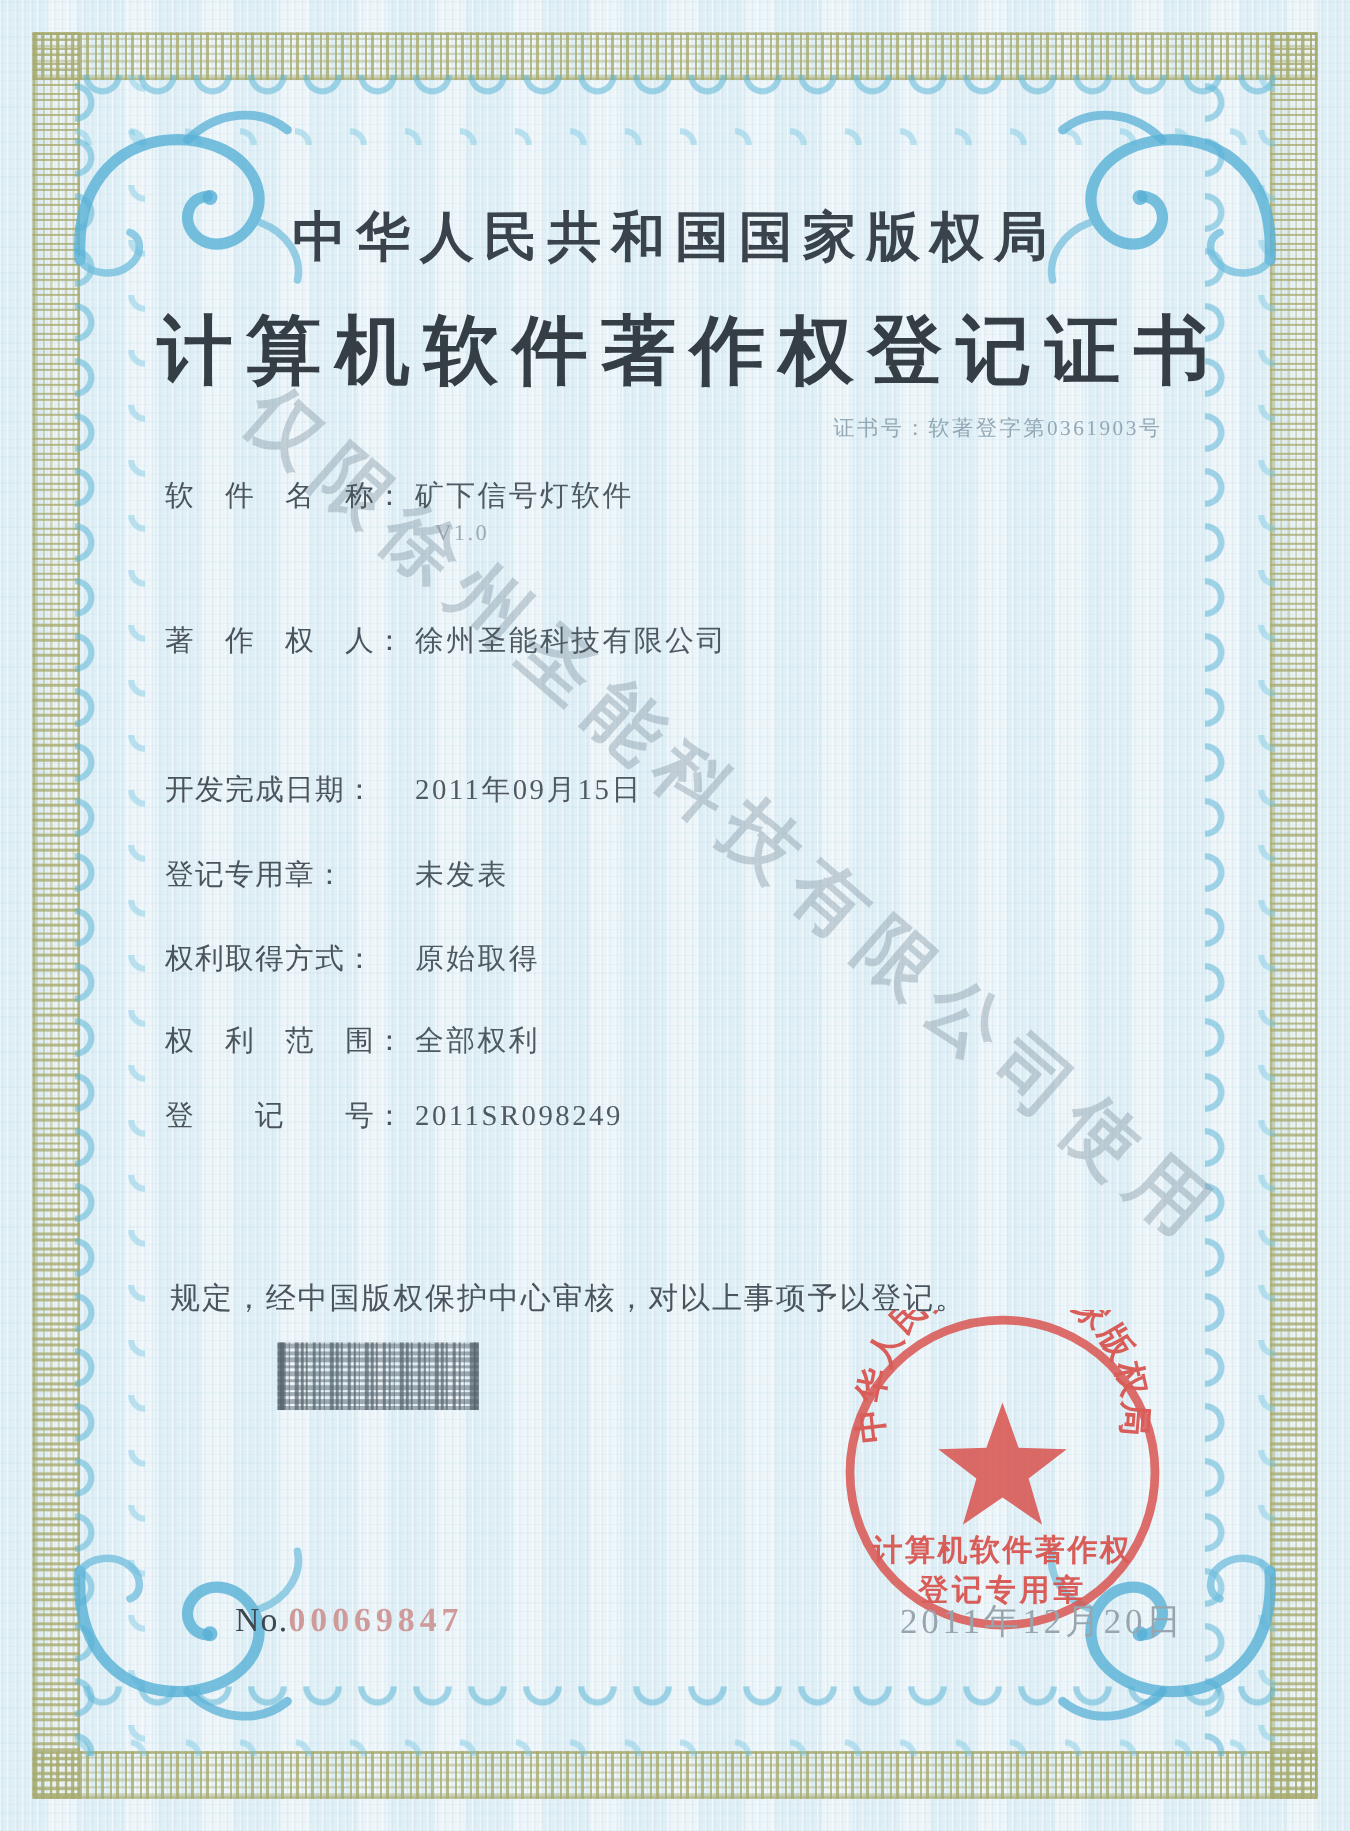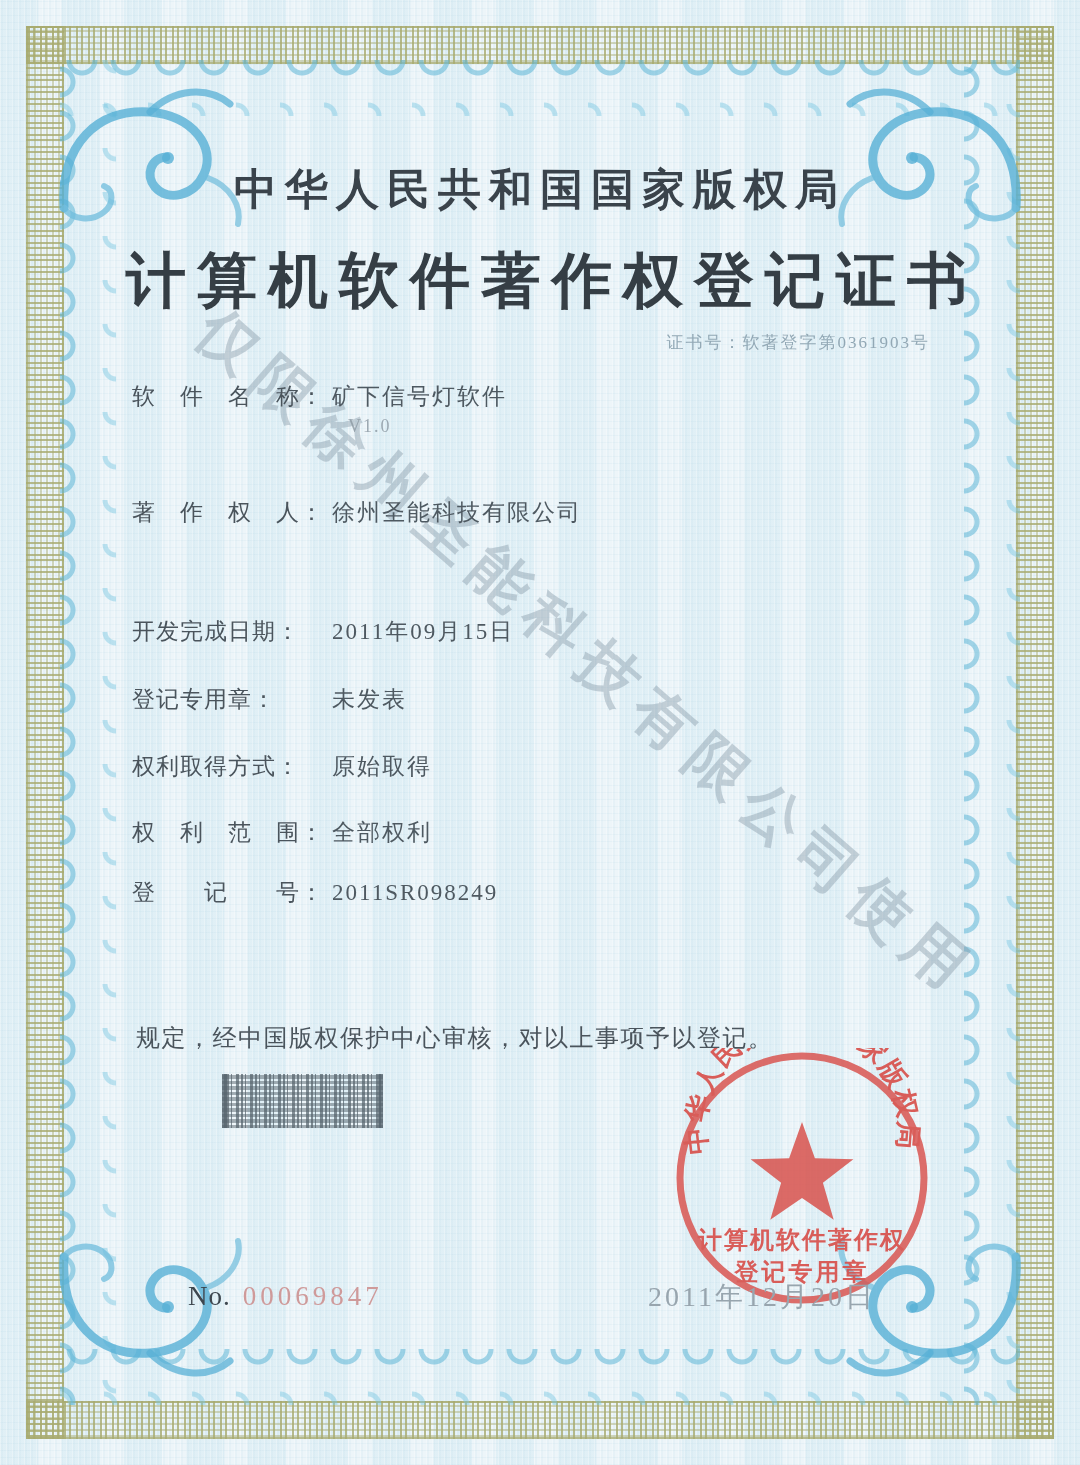--- a/index.html
+++ b/index.html
@@ -80,25 +80,25 @@
     position:absolute; left:222px; top:1074px; width:152px; height:54px; opacity:.85;
     border-left:5px solid rgba(62,76,86,.78); border-right:4px solid rgba(62,76,86,.78);
     background-image:
       repeating-linear-gradient(90deg, rgba(62,76,86,.72) 0 2px, transparent 2px 4px, rgba(62,76,86,.72) 4px 5px, transparent 5px 9px, rgba(62,76,86,.72) 9px 12px, transparent 12px 14px),
       repeating-linear-gradient(0deg, rgba(62,76,86,.5) 0 3px, transparent 3px 5px, rgba(62,76,86,.5) 5px 9px, transparent 9px 11px);
   }
   
   .seal { position:absolute; left:652px; top:1048px; opacity:.92; }
   .seal text { font-family:"Liberation Sans","DejaVu Sans",sans-serif; }
   .seal-date {
-    position:absolute; left:648px; top:1278px; width:300px; text-align:left;
+    position:absolute; left:648px; top:1278px; width:300px; text-align:right;
     font-size:28px; letter-spacing:3px; color:#98a5ae;
   }
   .serial { position:absolute; left:188px; top:1281px; font-size:27px; color:#3e474f; letter-spacing:1px; }
-  .serial .num { color:#cf9a9a; letter-spacing:4px; margin-left:12px; }
+  .serial .num { color:#cf9a9a; letter-spacing:4px; margin-left:0;font-weight:bold; }
 </style>
 </head>
 <body>
 
 <div class="page">
 
   <div class="gk gk-top"></div>
   <div class="gk gk-bottom"></div>
   <div class="gk gk-left"></div>
   <div class="gk gk-right"></div>

